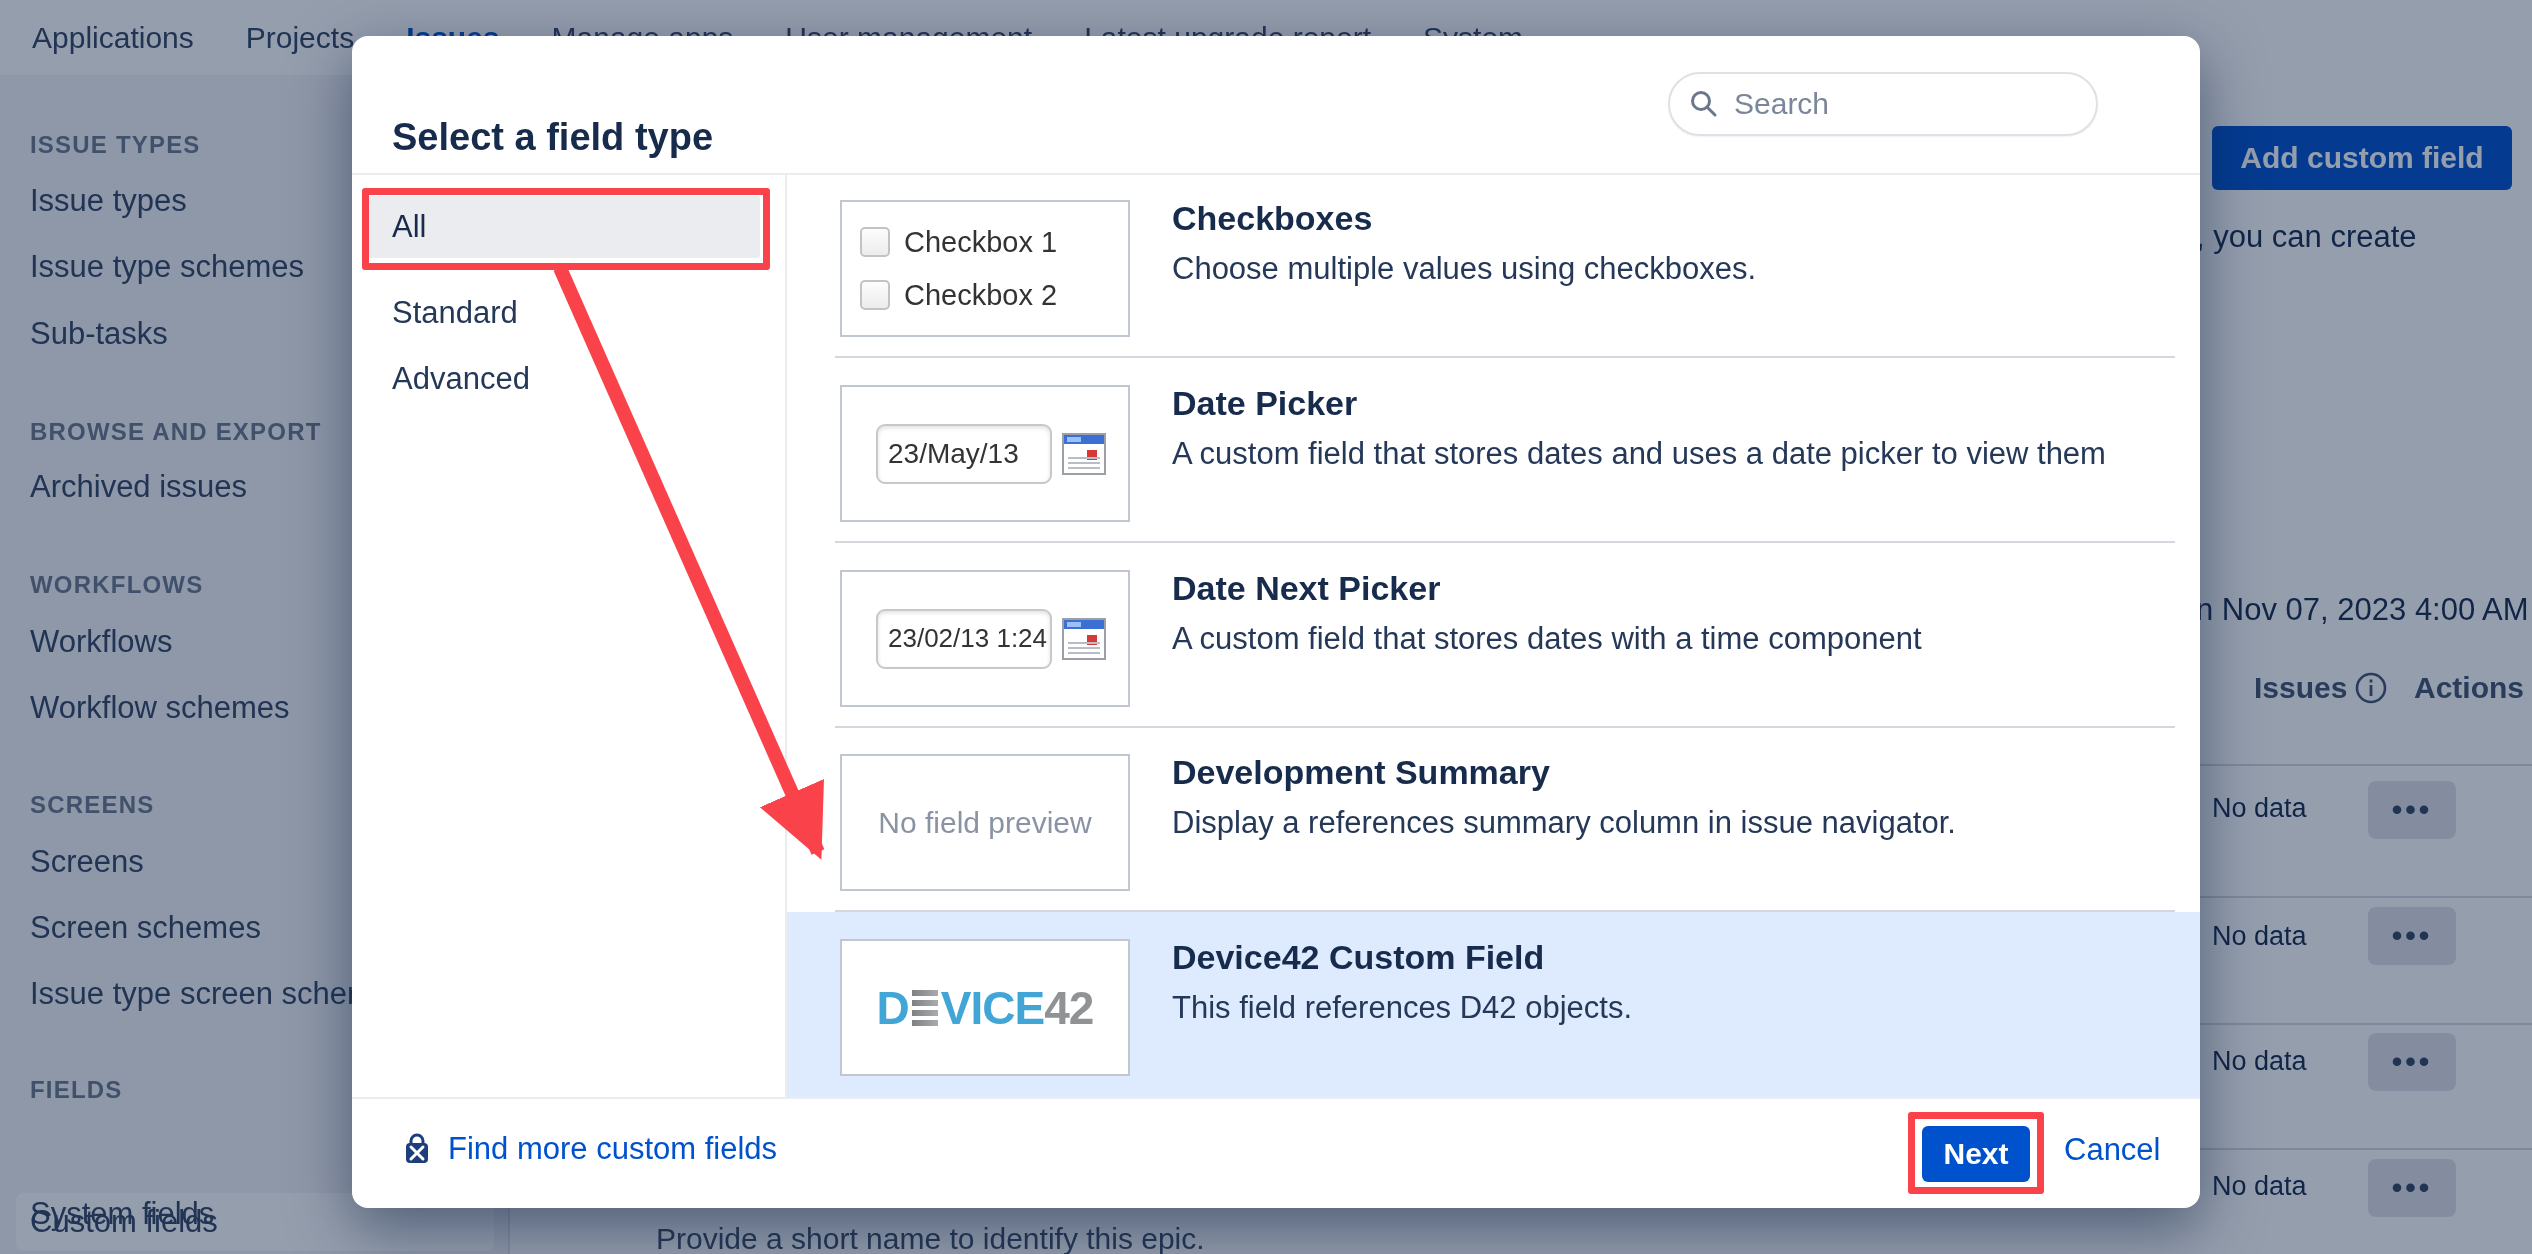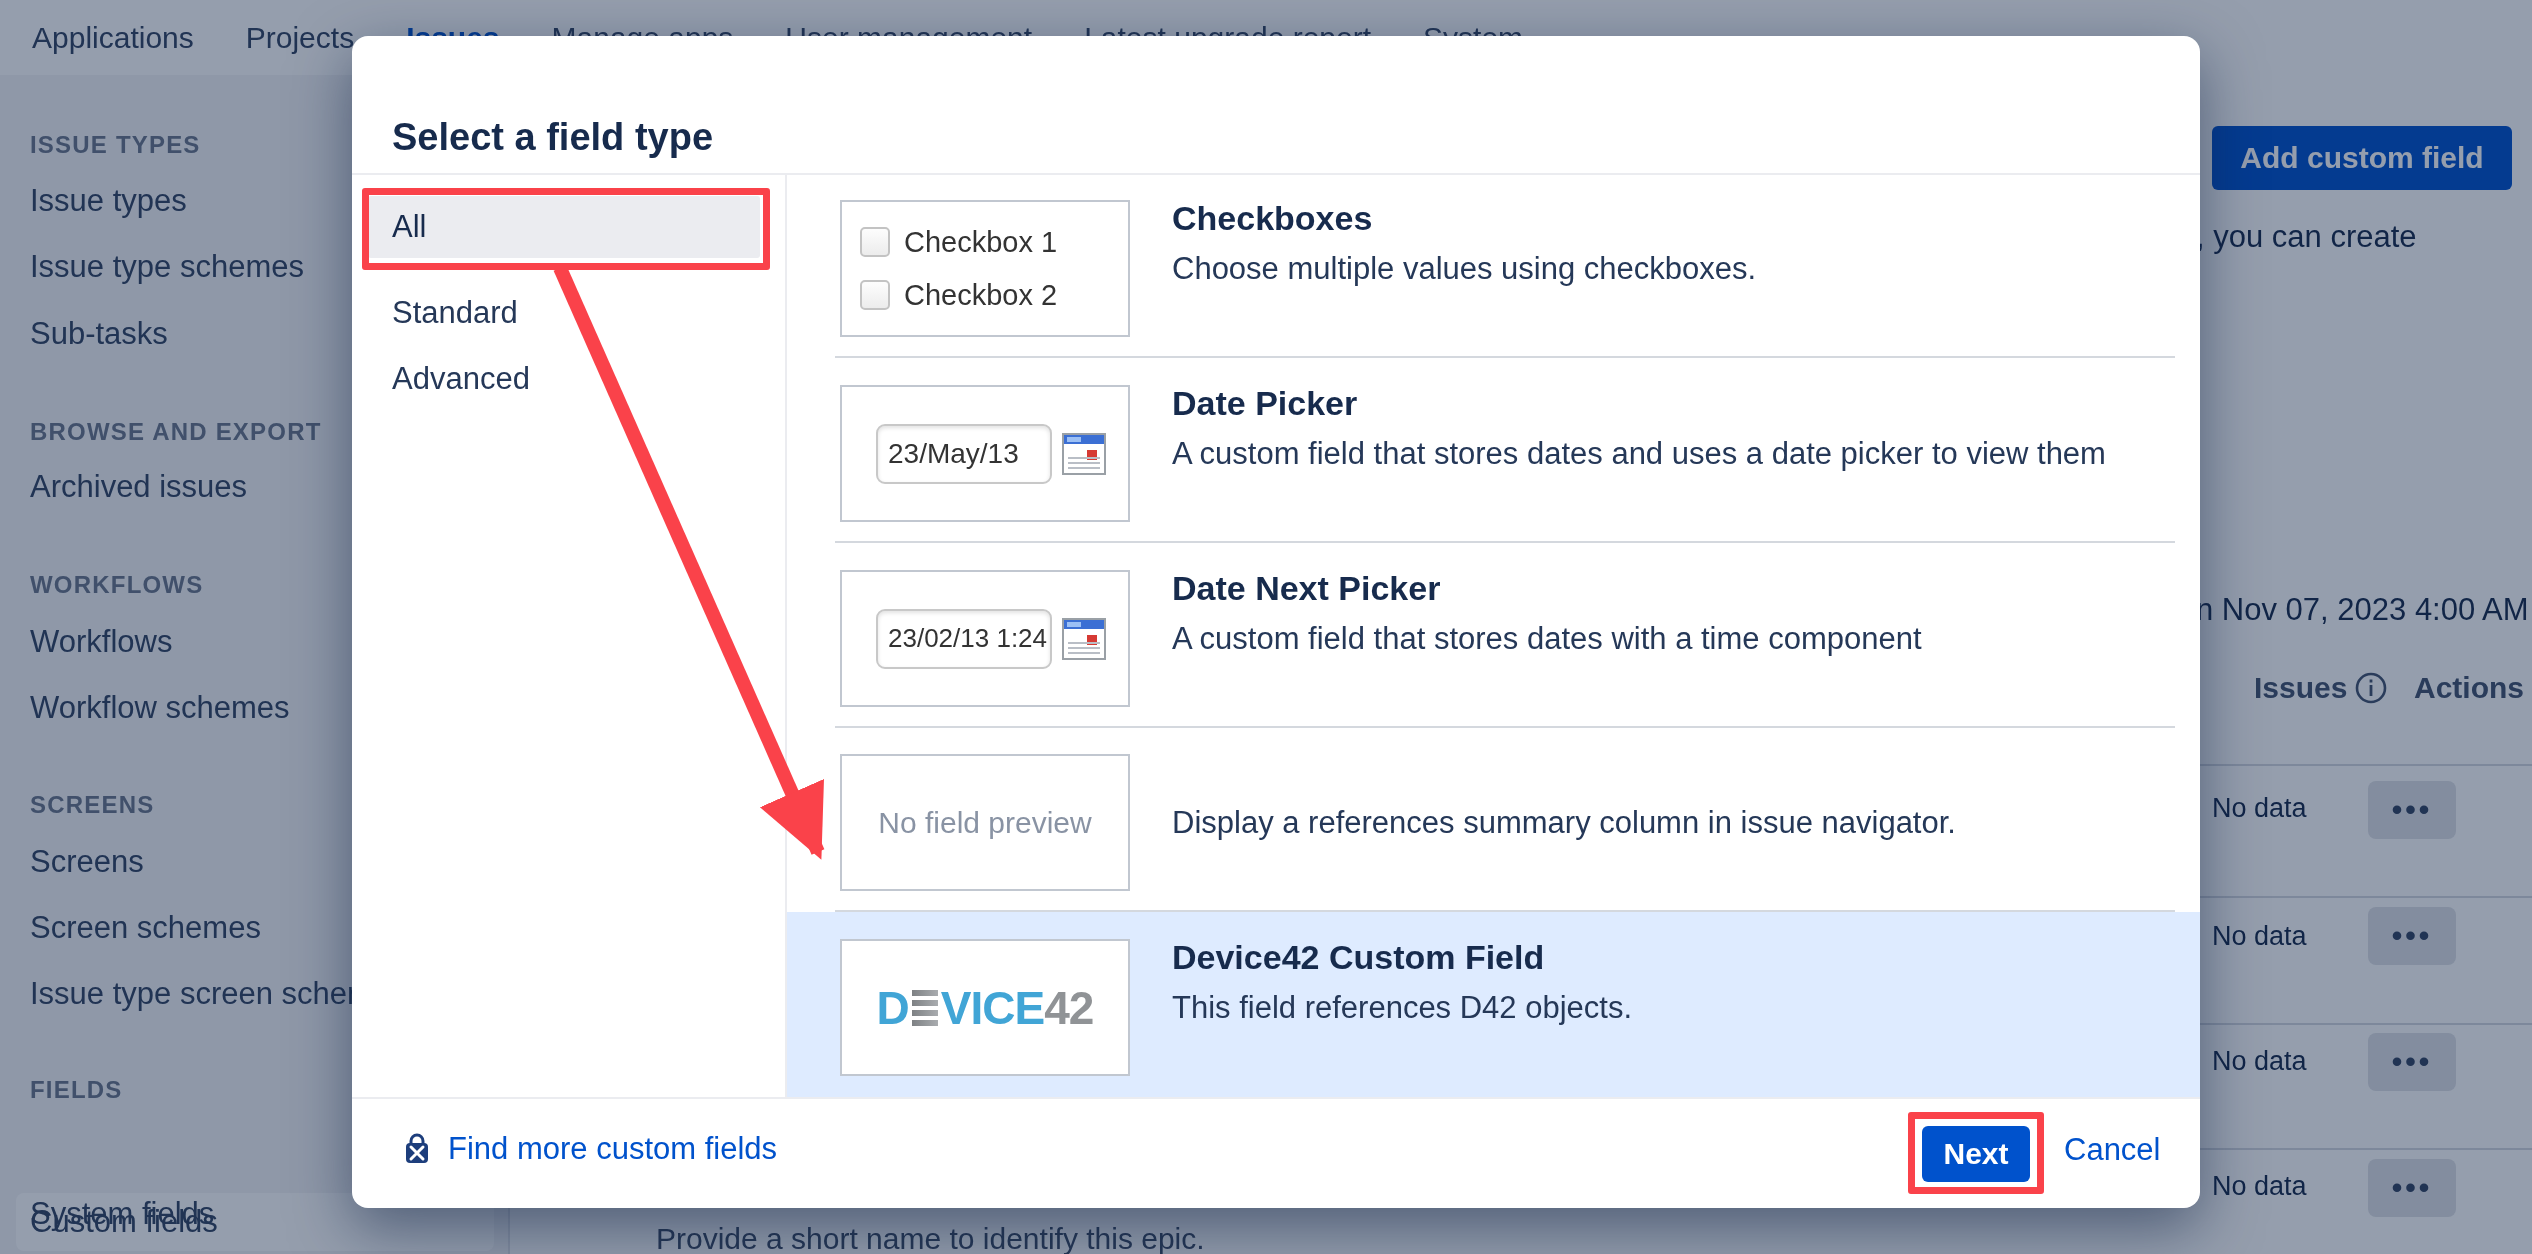--- a/index.html
+++ b/index.html
@@ -164,20 +164,27 @@
 
       <div class="bottom-hint">Provide a short name to identify this epic.</div>
     </div>
   </div>
 
   <div class="dim"></div>
 
   <div class="modal">
     <div class="modal-title">Select a field type</div>
 
+    <div class="search-pill">
+      <svg width="32" height="32" viewBox="0 0 32 32">
+        <circle cx="13" cy="13" r="8.5" fill="none" stroke="#6B778C" stroke-width="3"></circle>
+        <line x1="19.5" y1="19.5" x2="27" y2="27" stroke="#6B778C" stroke-width="3" stroke-linecap="round"></line>
+      </svg>
+      <input type="text" placeholder="Search" style="">
+    </div>
 
     <div class="modal-hdiv"></div>
     <div class="modal-vdiv"></div>
 
     <div class="tab" style="top:250px;height:54px;line-height:54px">Standard</div>
     <div class="tab selected" style="top:160px;height:62px;line-height:62px">All</div>
     <div class="tab" style="top:316px;height:54px;line-height:54px">Advanced</div>
 
     <div class="rows">
 
@@ -222,20 +229,21 @@
         </div>
         <div class="ft-title">Date Next Picker</div>
         <div class="ft-desc">A custom field that stores dates with a time component</div>
         <div class="frow-div"></div>
       </div>
 
       <div class="frow" style="top:554px">
         <div class="prevbox" style="align-items:center;padding-left:0">
           <span class="noprev">No field preview</span>
         </div>
+        <div class="ft-title">Development Summary</div>
         <div class="ft-desc">Display a references summary column in issue navigator.</div>
         <div class="frow-div"></div>
       </div>
 
       <div class="frow hl" style="top:739px">
         <div class="prevbox" style="align-items:center;padding-left:0">
           <div class="d42">
             <span class="blue">D</span>
               <span class="d42-bars">
                 <i></i>

